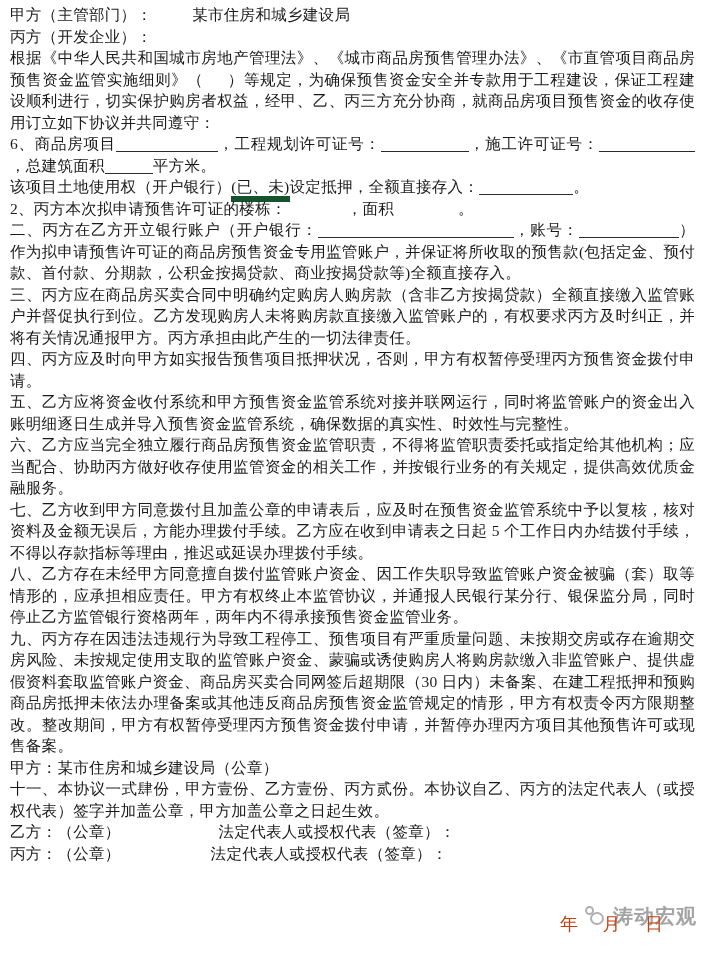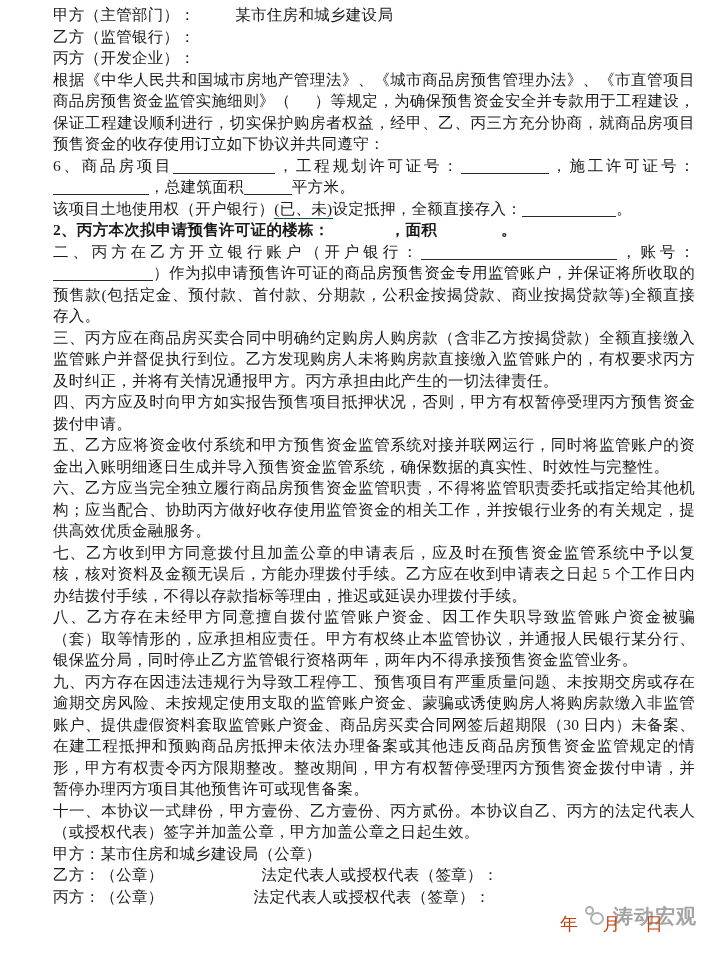--- a/index.html
+++ b/index.html
@@ -9,31 +9,30 @@
     position: relative;
     width: 705px;
     height: 957px;
     background: #ffffff;
     overflow: hidden;
     font-family: "Liberation Serif", "DejaVu Serif", serif;
     color: #1a1a1a;
   }
   .doc-flow {
     padding: 4px 10px 0 10px;
-    margin-left: 43px;
   }
   .para {
     font-size: 15.5px;
     line-height: 21.5px;
     text-align: justify;
     letter-spacing: 0.3px;
   }
-  .para.bold { font-weight: 700; }
+  .para.bold { font-weight: 400; }
   .u-seg {
-    border-bottom: 1px solid #14532d;
+    border-bottom: 6px solid #14532d;
     padding-bottom: 1px;
   }
   .blank {
     display: inline-block;
     height: 14px;
     border-bottom: 1px solid #2a2a2a;
     vertical-align: -3px;
   }
   .gap {
     display: inline-block;
@@ -79,36 +78,35 @@
     border: 2px solid #b0b0b0;
     border-radius: 50%;
   }
 </style>
 </head>
 <body>
 
 <div class="page">
   <div class="doc-flow">
       <div class="para"><span>甲方（主管部门）：</span><span class="gap" style="width: 40px;"></span><span>某市住房和城乡建设局</span></div>
-      <div class="para"><span>乙方（监管银行）：</span></div>
       <div class="para"><span>丙方（开发企业）：</span></div>
       <div class="para"><span>根据《中华人民共和国城市房地产管理法》、《城市商品房预售管理办法》、《市直管项目商品房预售资金监管实施细则》（</span><span class="gap" style="width: 24px;"></span><span>）等规定，为确保预售资金安全并专款用于工程建设，保证工程建设顺利进行，切实保护购房者权益，经甲、乙、丙三方充分协商，就商品房项目预售资金的收存使用订立如下协议并共同遵守：</span></div>
       <div class="para"><span>6、商品房项目</span><span class="blank" style="width: 102px;"></span><span>，工程规划许可证号：</span><span class="blank" style="width: 88px;"></span><span>，施工许可证号：</span><span class="blank" style="width: 96px;"></span><span>，总建筑面积</span><span class="blank" style="width: 48px;"></span><span>平方米。</span></div>
       <div class="para"><span>该项目土地使用权（开户银行）</span><span class="u-seg">(已、未)</span><span>设定抵押，全额直接存入：</span><span class="blank" style="width: 94px;"></span><span>。</span></div>
       <div class="para bold"><span>2、丙方本次拟申请预售许可证的楼栋：</span><span class="gap" style="width: 60px;"></span><span>，面积</span><span class="gap" style="width: 64px;"></span><span>。</span></div>
       <div class="para"><span>二、丙方在乙方开立银行账户（开户银行：</span><span class="blank" style="width: 196px;"></span><span>，账号：</span><span class="blank" style="width: 100px;"></span><span>）作为拟申请预售许可证的商品房预售资金专用监管账户，并保证将所收取的预售款(包括定金、预付款、首付款、分期款，公积金按揭贷款、商业按揭贷款等)全额直接存入。</span></div>
       <div class="para"><span>三、丙方应在商品房买卖合同中明确约定购房人购房款（含非乙方按揭贷款）全额直接缴入监管账户并督促执行到位。乙方发现购房人未将购房款直接缴入监管账户的，有权要求丙方及时纠正，并将有关情况通报甲方。丙方承担由此产生的一切法律责任。</span></div>
       <div class="para"><span>四、丙方应及时向甲方如实报告预售项目抵押状况，否则，甲方有权暂停受理丙方预售资金拨付申请。</span></div>
       <div class="para"><span>五、乙方应将资金收付系统和甲方预售资金监管系统对接并联网运行，同时将监管账户的资金出入账明细逐日生成并导入预售资金监管系统，确保数据的真实性、时效性与完整性。</span></div>
       <div class="para"><span>六、乙方应当完全独立履行商品房预售资金监管职责，不得将监管职责委托或指定给其他机构；应当配合、协助丙方做好收存使用监管资金的相关工作，并按银行业务的有关规定，提供高效优质金融服务。</span></div>
       <div class="para"><span>七、乙方收到甲方同意拨付且加盖公章的申请表后，应及时在预售资金监管系统中予以复核，核对资料及金额无误后，方能办理拨付手续。乙方应在收到申请表之日起 5 个工作日内办结拨付手续，不得以存款指标等理由，推迟或延误办理拨付手续。</span></div>
       <div class="para"><span>八、乙方存在未经甲方同意擅自拨付监管账户资金、因工作失职导致监管账户资金被骗（套）取等情形的，应承担相应责任。甲方有权终止本监管协议，并通报人民银行某分行、银保监分局，同时停止乙方监管银行资格两年，两年内不得承接预售资金监管业务。</span></div>
       <div class="para"><span>九、丙方存在因违法违规行为导致工程停工、预售项目有严重质量问题、未按期交房或存在逾期交房风险、未按规定使用支取的监管账户资金、蒙骗或诱使购房人将购房款缴入非监管账户、提供虚假资料套取监管账户资金、商品房买卖合同网签后超期限（30 日内）未备案、在建工程抵押和预购商品房抵押未依法办理备案或其他违反商品房预售资金监管规定的情形，甲方有权责令丙方限期整改。整改期间，甲方有权暂停受理丙方预售资金拨付申请，并暂停办理丙方项目其他预售许可或现售备案。</span></div>
+      <div class="para"><span>甲方：某市住房和城乡建设局（公章）</span></div>
       <div class="para"><span>十一、本协议一式肆份，甲方壹份、乙方壹份、丙方贰份。本协议自乙、丙方的法定代表人（或授权代表）签字并加盖公章，甲方加盖公章之日起生效。</span></div>
-      <div class="para"><span>甲方：某市住房和城乡建设局（公章）</span></div>
       <div class="para"><span>乙方：（公章）</span><span class="gap" style="width: 98px;"></span><span>法定代表人或授权代表（签章）：</span></div>
       <div class="para"><span>丙方：（公章）</span><span class="gap" style="width: 90px;"></span><span>法定代表人或授权代表（签章）：</span></div>
     </div>
 
   <div class="watermark">
     <span class="wm-logo">
       <span class="c1"></span>
         <span class="c2"></span>
     </span>
     <span>涛动宏观</span>

